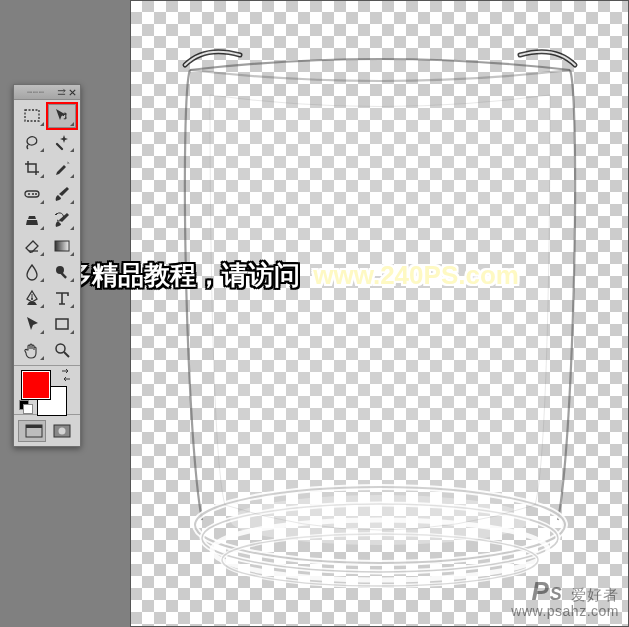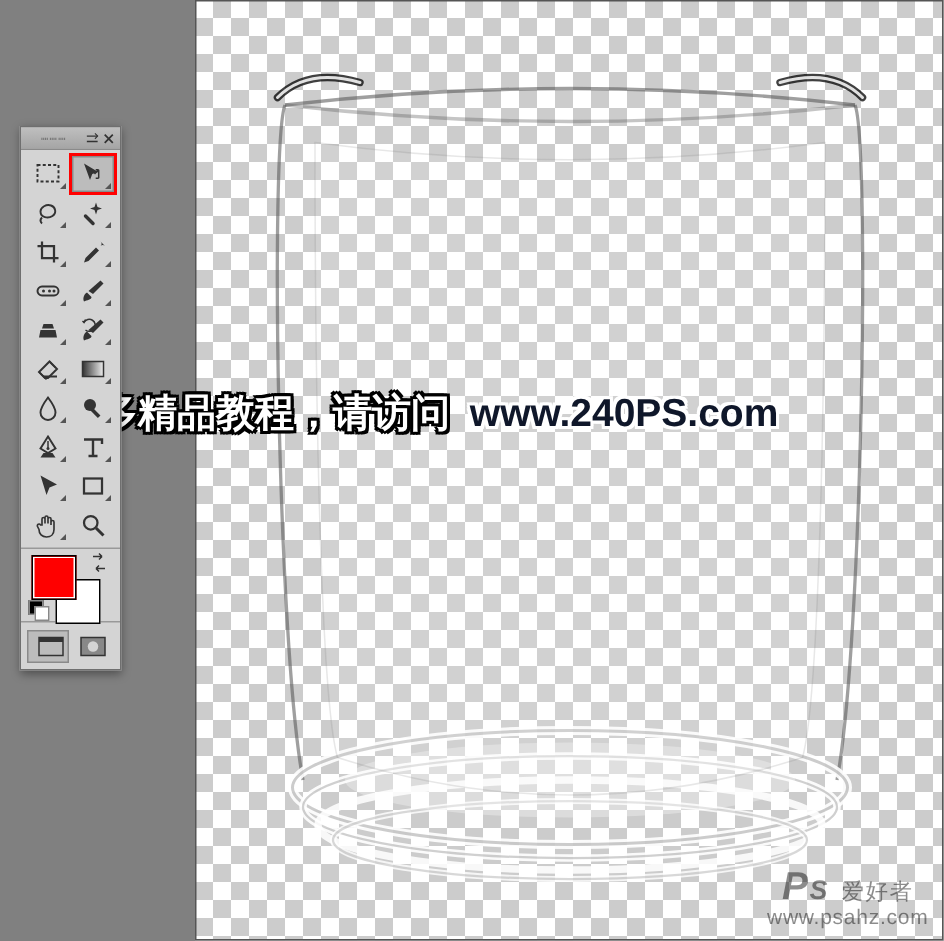--- a/index.html
+++ b/index.html
@@ -19,28 +19,28 @@
   
   #overlay-text{
     position:absolute;left:40px;top:258px;white-space:nowrap;font-size:26px;font-weight:bold;
     letter-spacing:0px;
   }
   #overlay-text .cn{
     color:#fff;
     text-shadow:-2px 0 #000,2px 0 #000,0 -2px #000,0 2px #000,-2px -2px #000,2px 2px #000,-2px 2px #000,2px -2px #000;
   }
   #overlay-text .url{
-    color:#0f172a;
+    color:#fef9c3;
     text-shadow:-2px 0 #fff,2px 0 #fff,0 -2px #fff,0 2px #fff,-2px -2px #fff,2px 2px #fff,-2px 2px #fff,2px -2px #fff;
     margin-left:6px;
   }
   
   #watermark{
     position:absolute;right:10px;bottom:8px;font-family:Arial,Helvetica,sans-serif;
-    color:rgba(0,0,0,.45);font-size:14px;text-align:center;line-height:16px;
+    color:rgba(0,0,0,.45);font-size:14px;text-align:right;line-height:16px;
   }
   #watermark .big{font-size:26px;font-weight:bold;font-style:italic;letter-spacing:1px;}
   #watermark .big .s{font-size:18px;}
   #watermark .small{font-size:14px;letter-spacing:0.5px;}
   
   #tools{
     position:absolute;left:13px;top:84px;width:66px;background:#d4d4d4;
     border:1px solid #6f6f6f;box-shadow:0 2px 6px rgba(0,0,0,.4);
   }
   #tools .titlebar{

